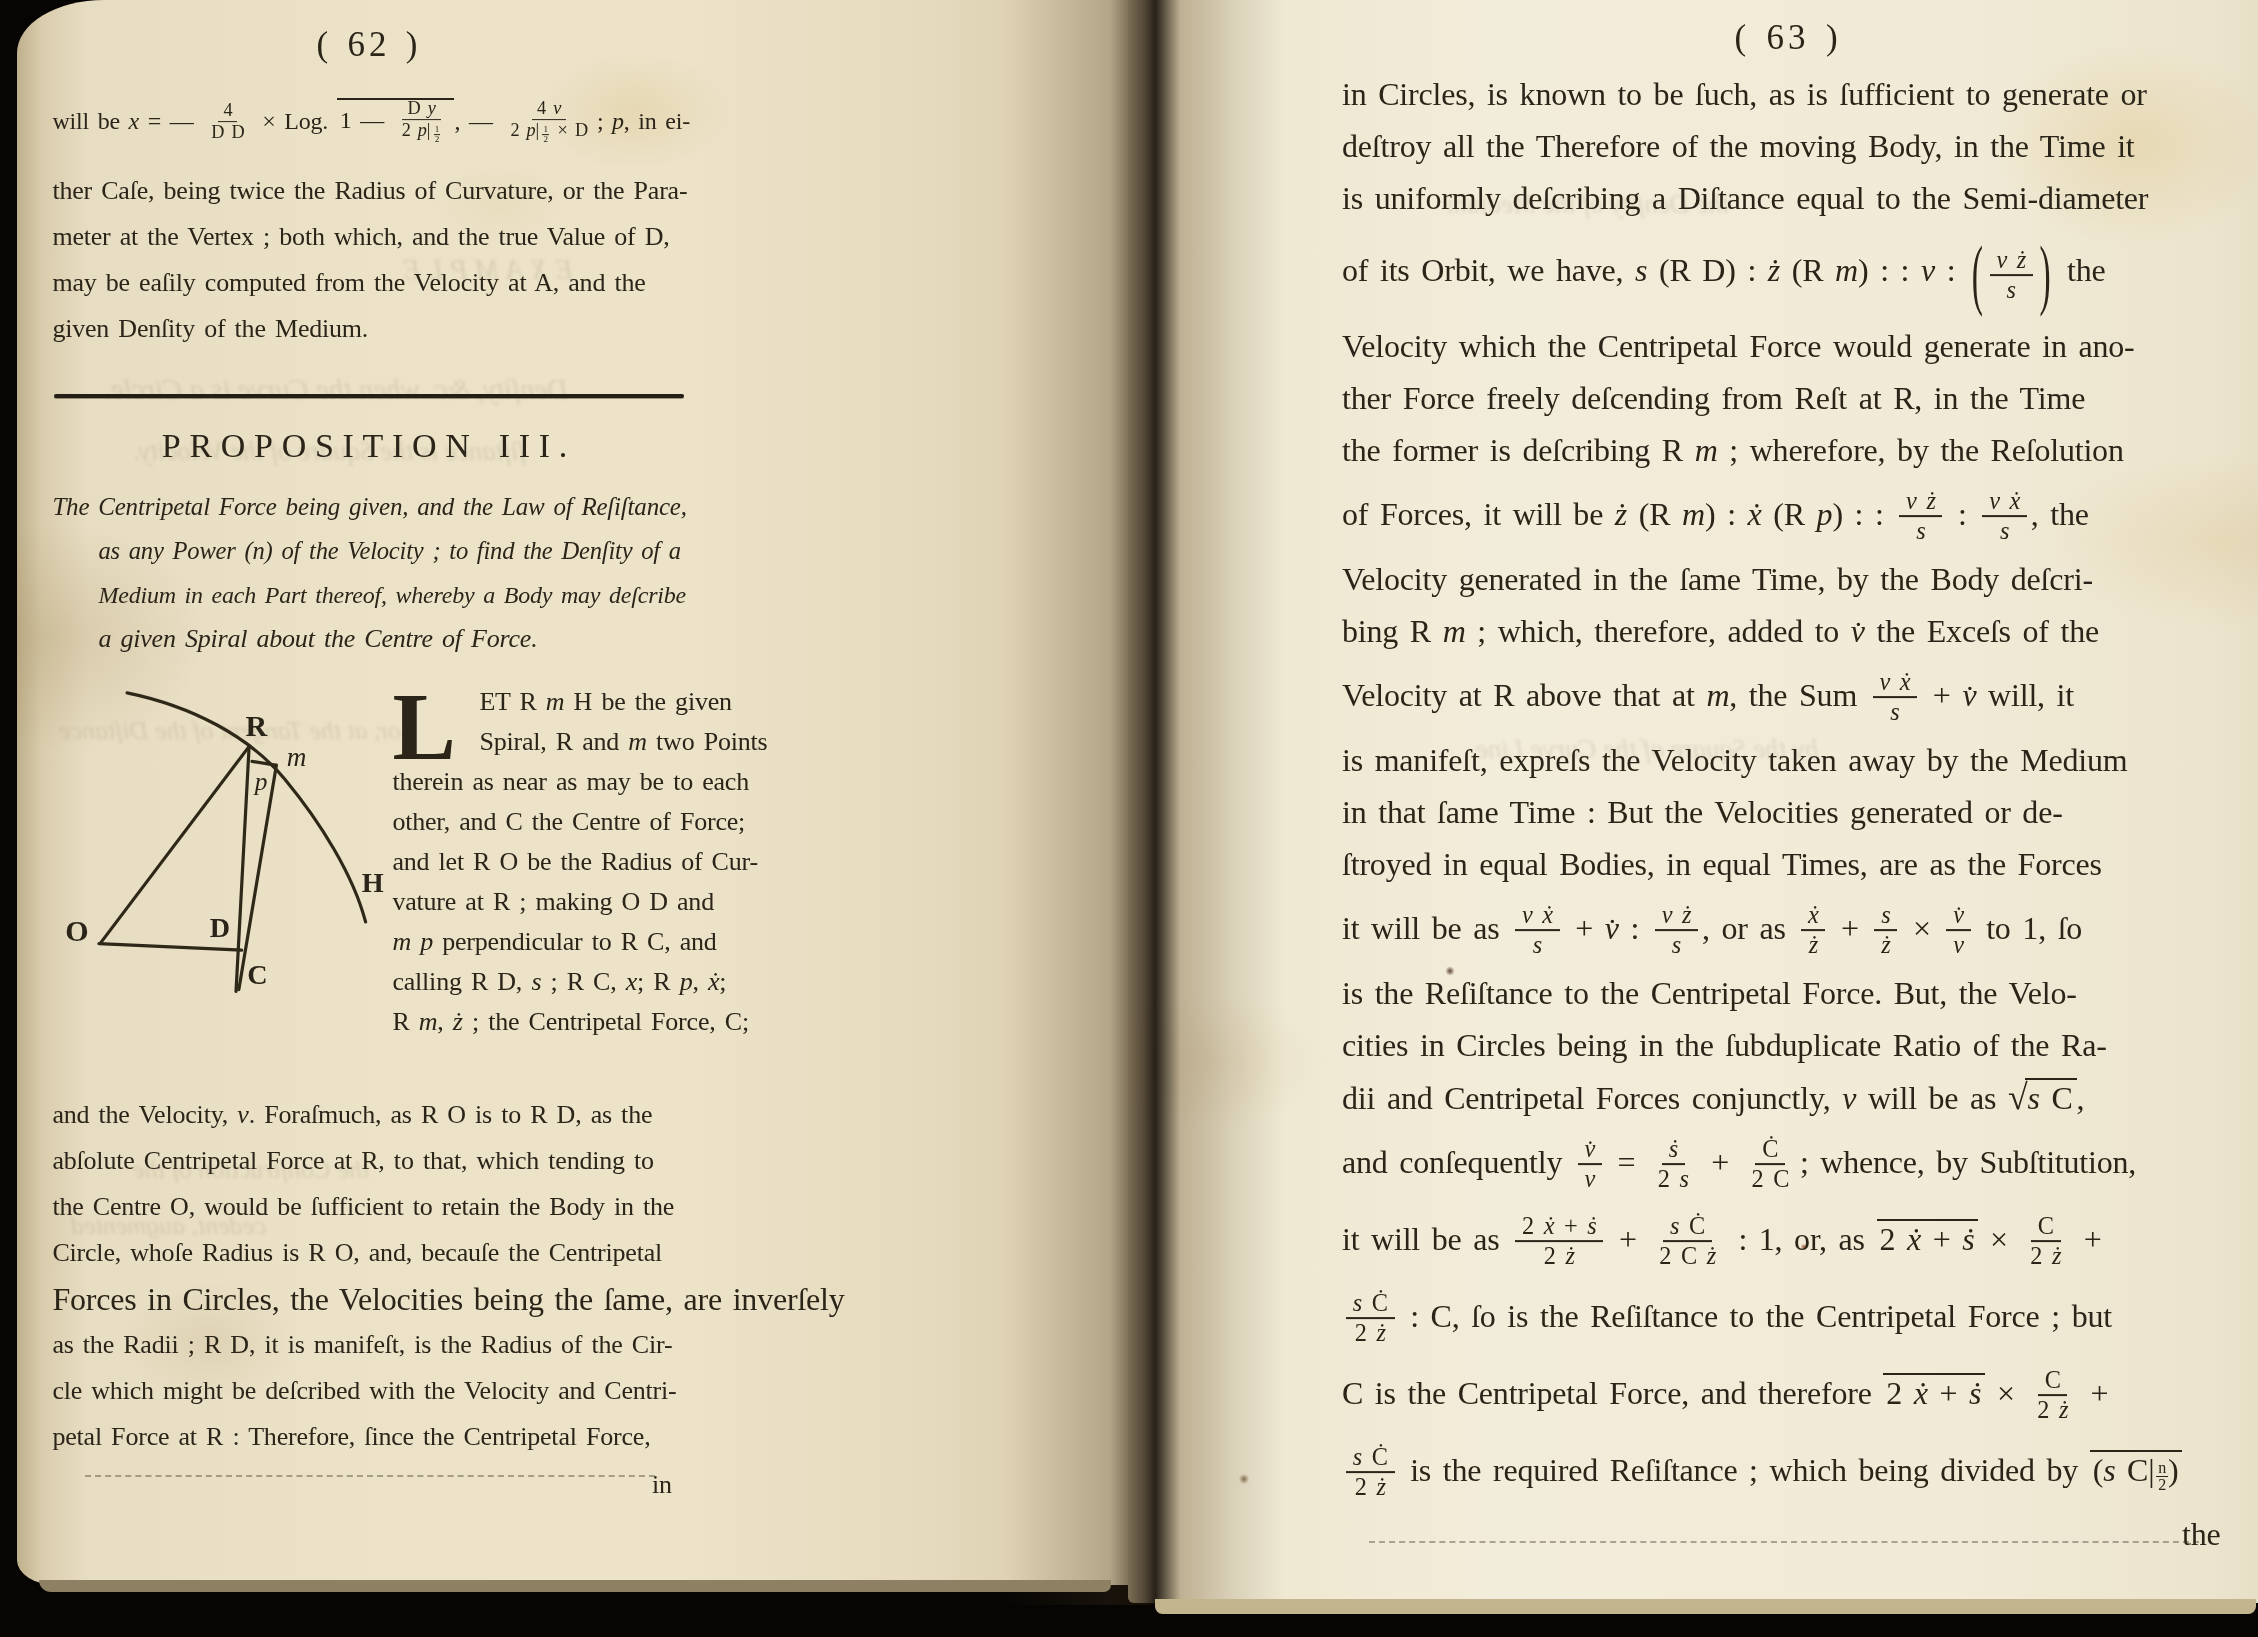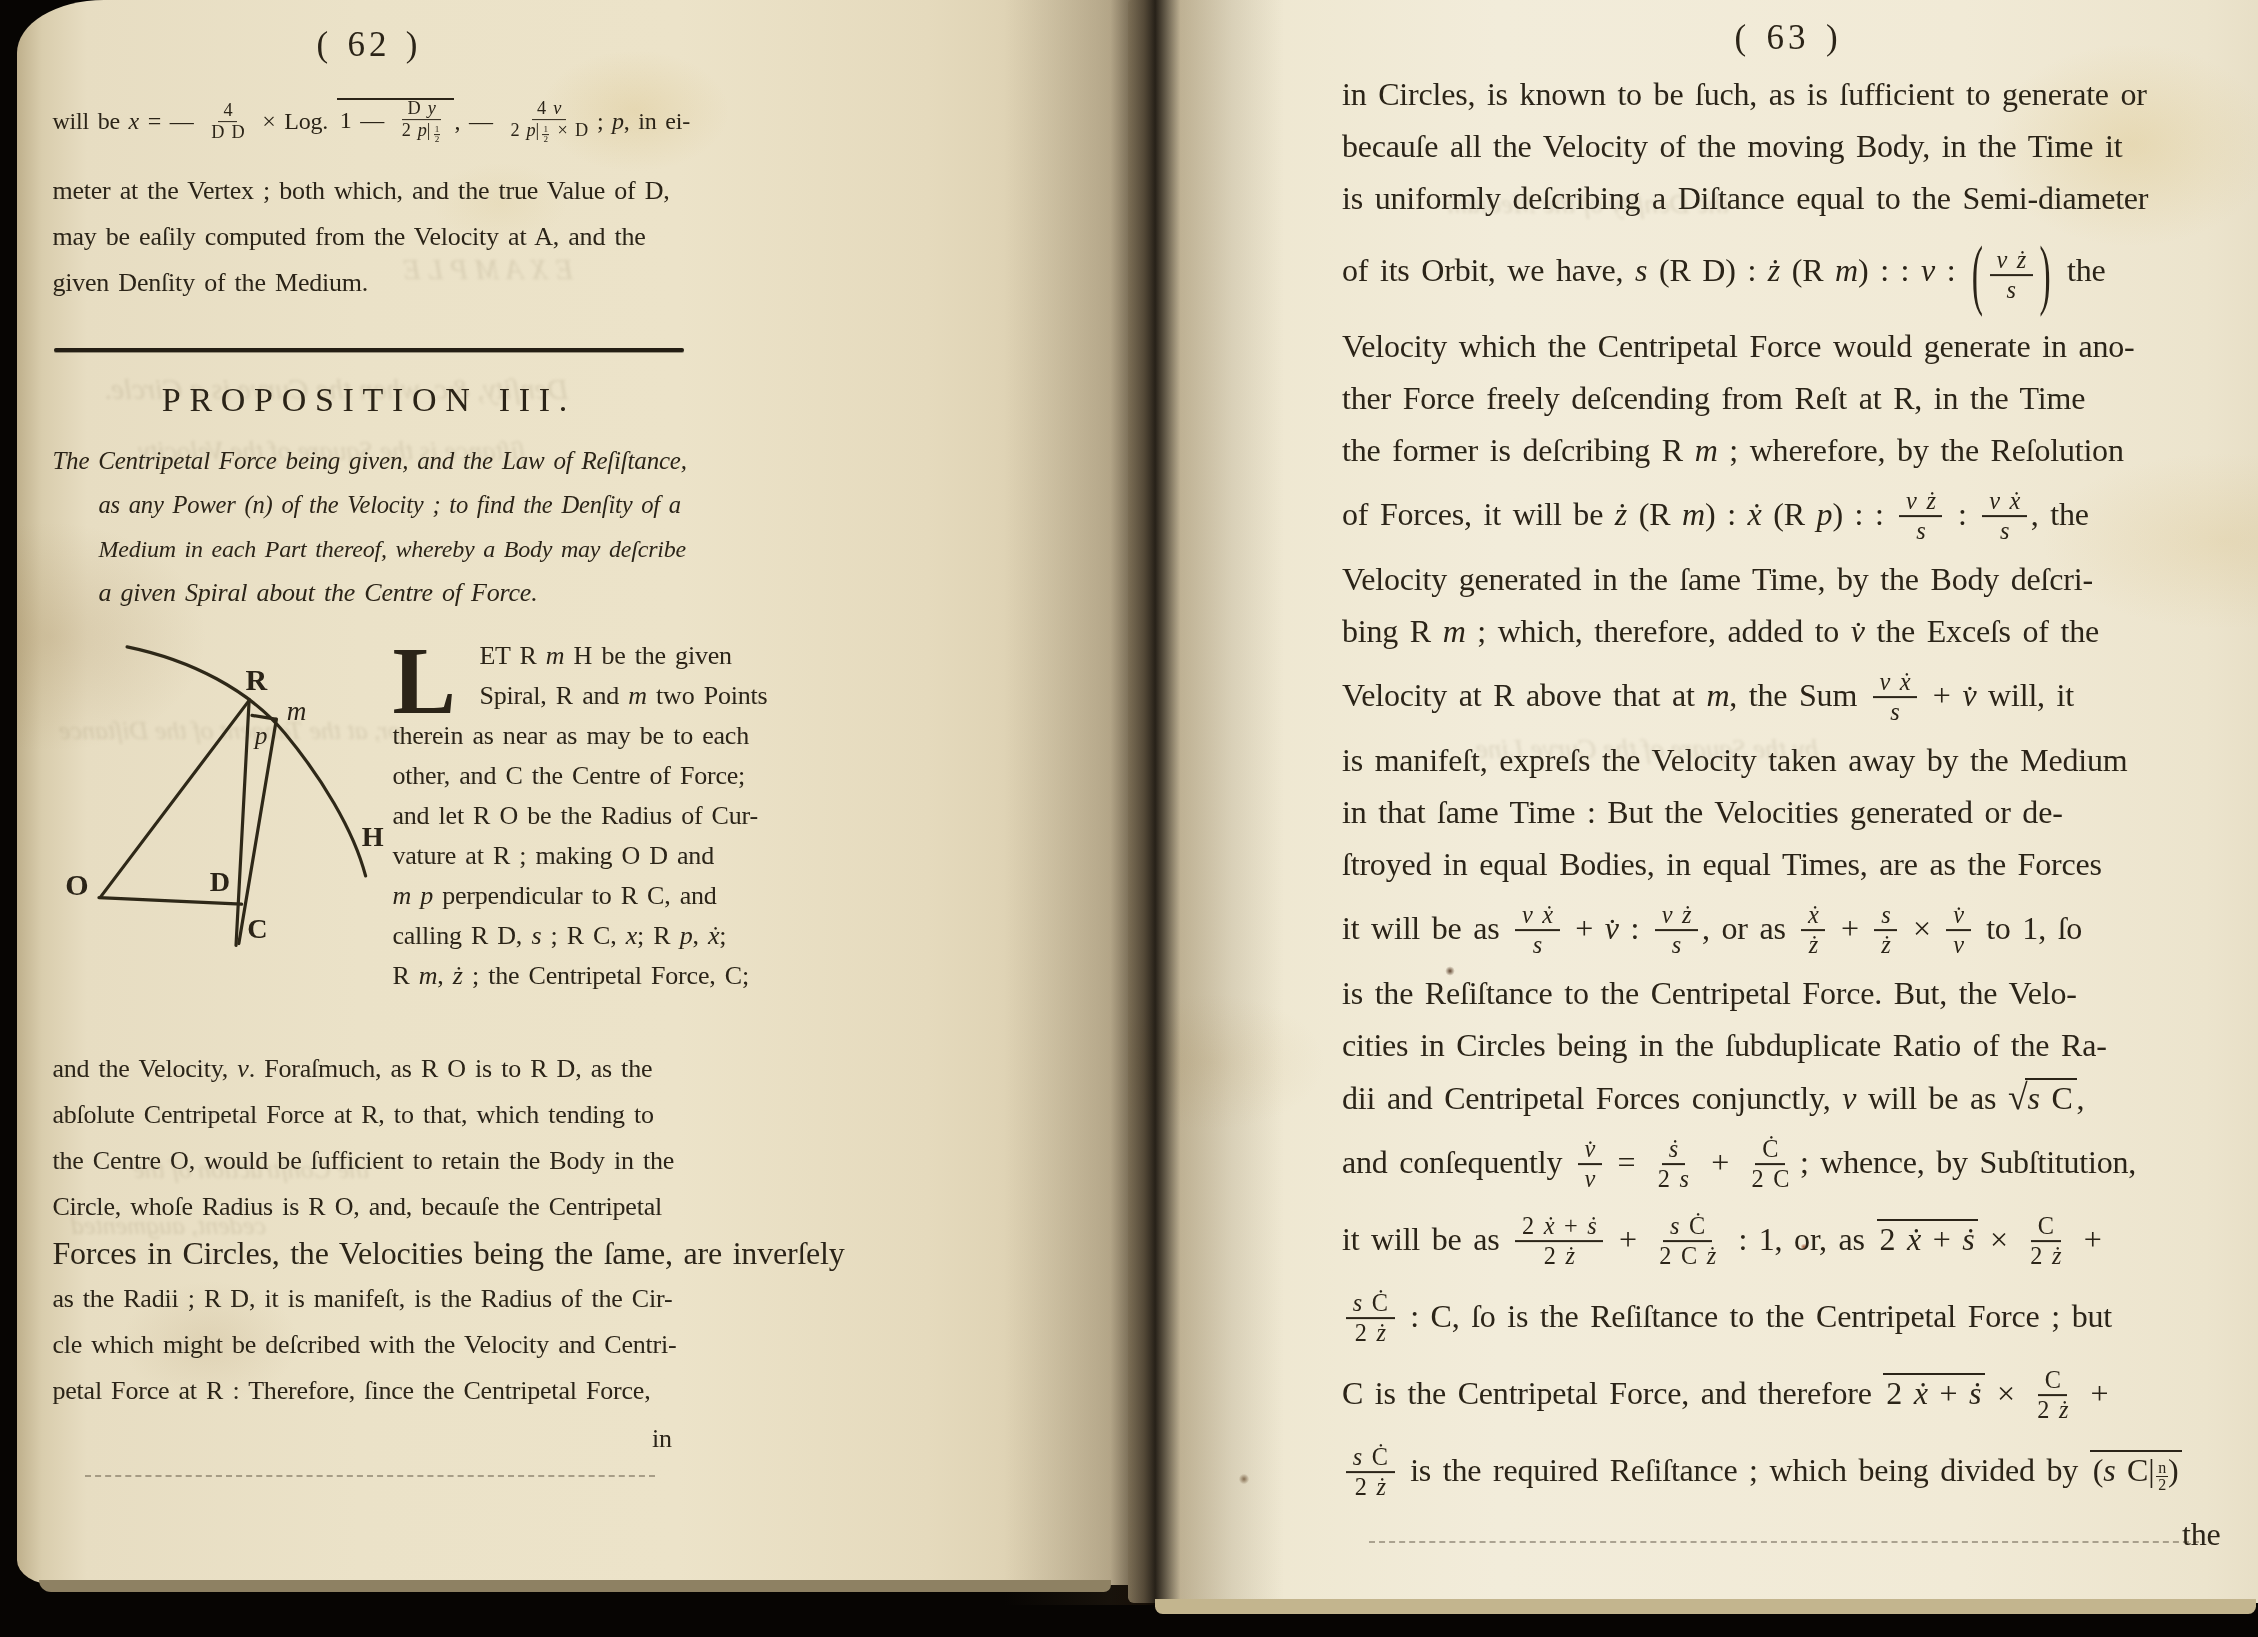--- a/index.html
+++ b/index.html
@@ -97,20 +97,21 @@
                     <span class="num">1</span>
                     <span class="den">2</span>
                   </span></span>
               </span></span>, — <span class="frac">
               <span class="num">4 <span class="it">v</span></span>
               <span class="den">2 <span class="it">p</span>|<span class="sfrac">
                   <span class="num">1</span>
                   <span class="den">2</span>
                 </span> × D</span>
             </span>; <span class="it">p</span>, in ei-</div>
+          <div class="line" style="font-size: 26px;">ther Caſe, being twice the Radius of Curvature, or the Para-</div>
           <div class="line">meter at the Vertex ; both which, and the true Value of D,</div>
           <div class="line">may be eaſily computed from the Velocity at A, and the</div>
           <div class="line">given Denſity of the Medium.</div>
         </div>
       <div class="rule"></div>
       <div class="prophead">PROPOSITION III.</div>
       <div class="stmt">
           <div class="line" style="font-size: 25px;">The Centripetal Force being given, and the Law of Reſiſtance,</div>
           <div class="line" style="font-size: 24.6px;">as any Power (n) of the Velocity ; to find the Denſity of a</div>
           <div class="line" style="font-size: 24px;">Medium in each Part thereof, whereby a Body may deſcribe</div>
@@ -171,21 +172,21 @@
   <div class="page page-r">
     <div class="stains stains-r"></div>
     <div>
         <span class="ghost" style="left: 319px; top: 189px; font-size: 27px;">the Denſity of the Medium</span>
         <span class="ghost" style="left: 348px; top: 734px; font-size: 27px;">by the Square of the Curve Line</span>
       </div>
     <div class="col col-r">
       <span class="pagenum">( 63 )</span>
       <div>
           <div class="line">in Circles, is known to be ſuch, as is ſufficient to generate or</div>
-          <div class="line">becauſe all the Velocity of the moving Body, in the Time it</div>
+          <div class="line">deſtroy all the Therefore of the moving Body, in the Time it</div>
           <div class="line">is uniformly deſcribing a Diſtance equal to the Semi-diameter</div>
           <div class="line xtall">of its Orbit, we have, <span class="it">s</span> (R D) : <span class="it">ż</span> (R <span class="it">m</span>) : : <span class="it">v</span> : <span class="bigp">
               <span class="bpp">(</span>
               <span class="bpc"><span class="frac">
                   <span class="num"><span class="it">v ż</span></span>
                   <span class="den"><span class="it">s</span></span>
                 </span></span>
               <span class="bpp">)</span>
             </span>  the</div>
           <div class="line">Velocity which the Centripetal Force would generate in ano-</div>

